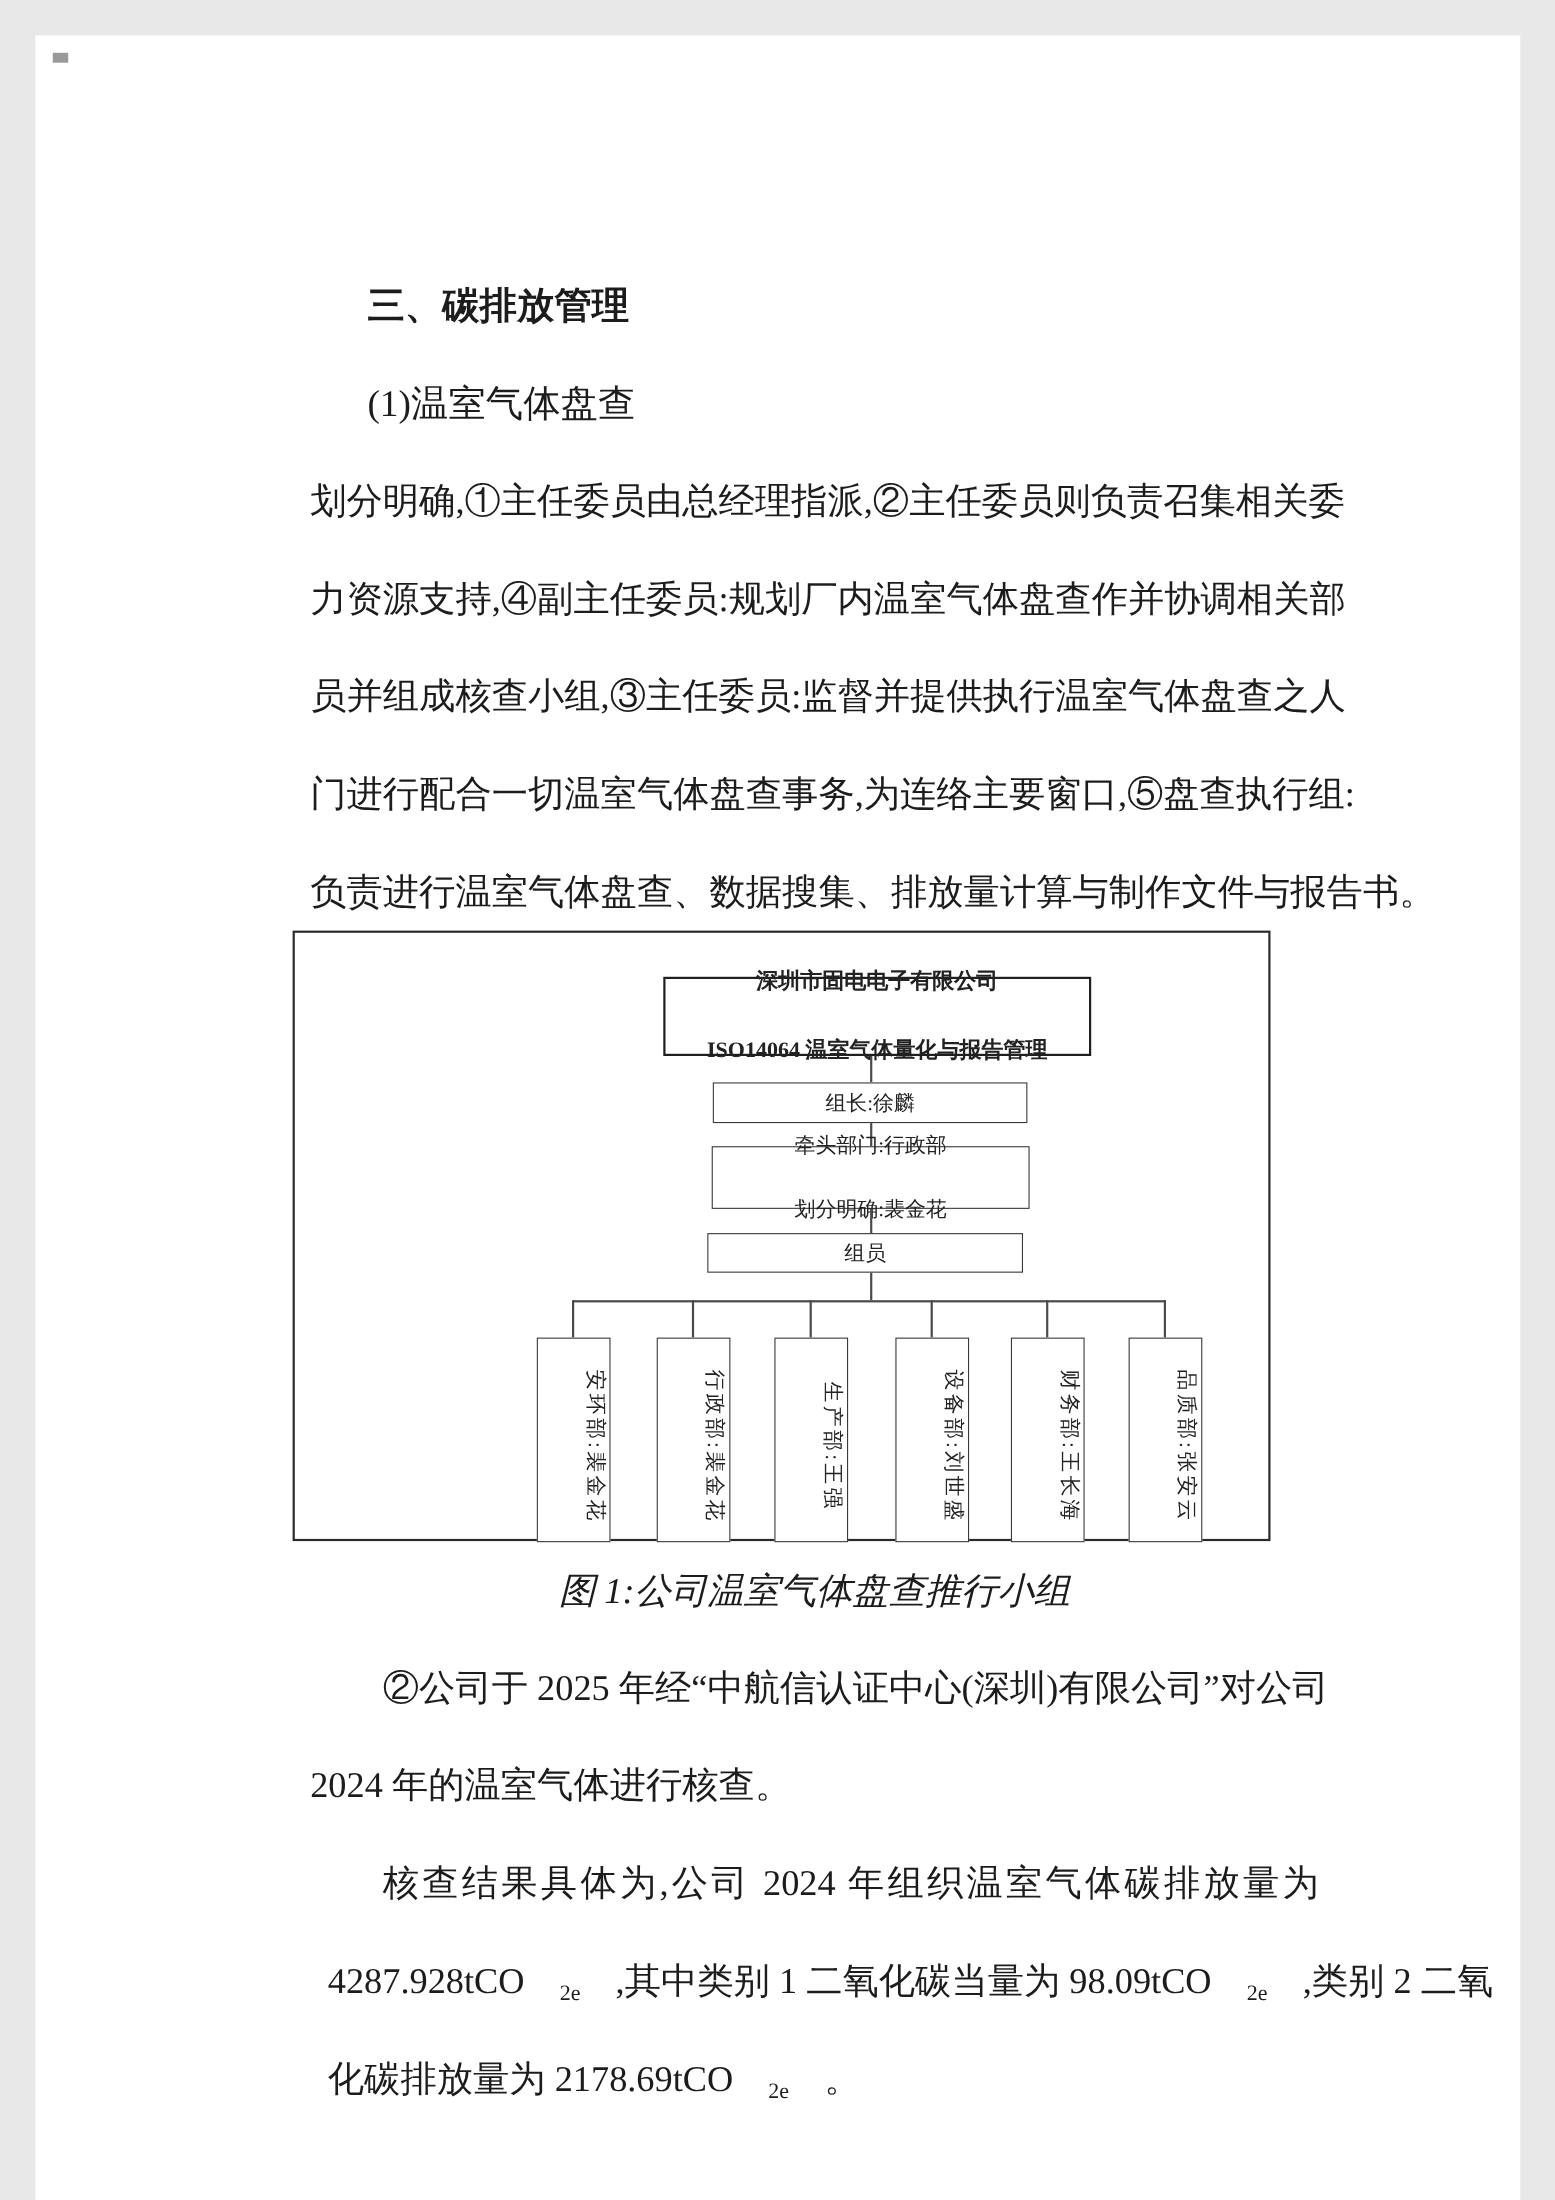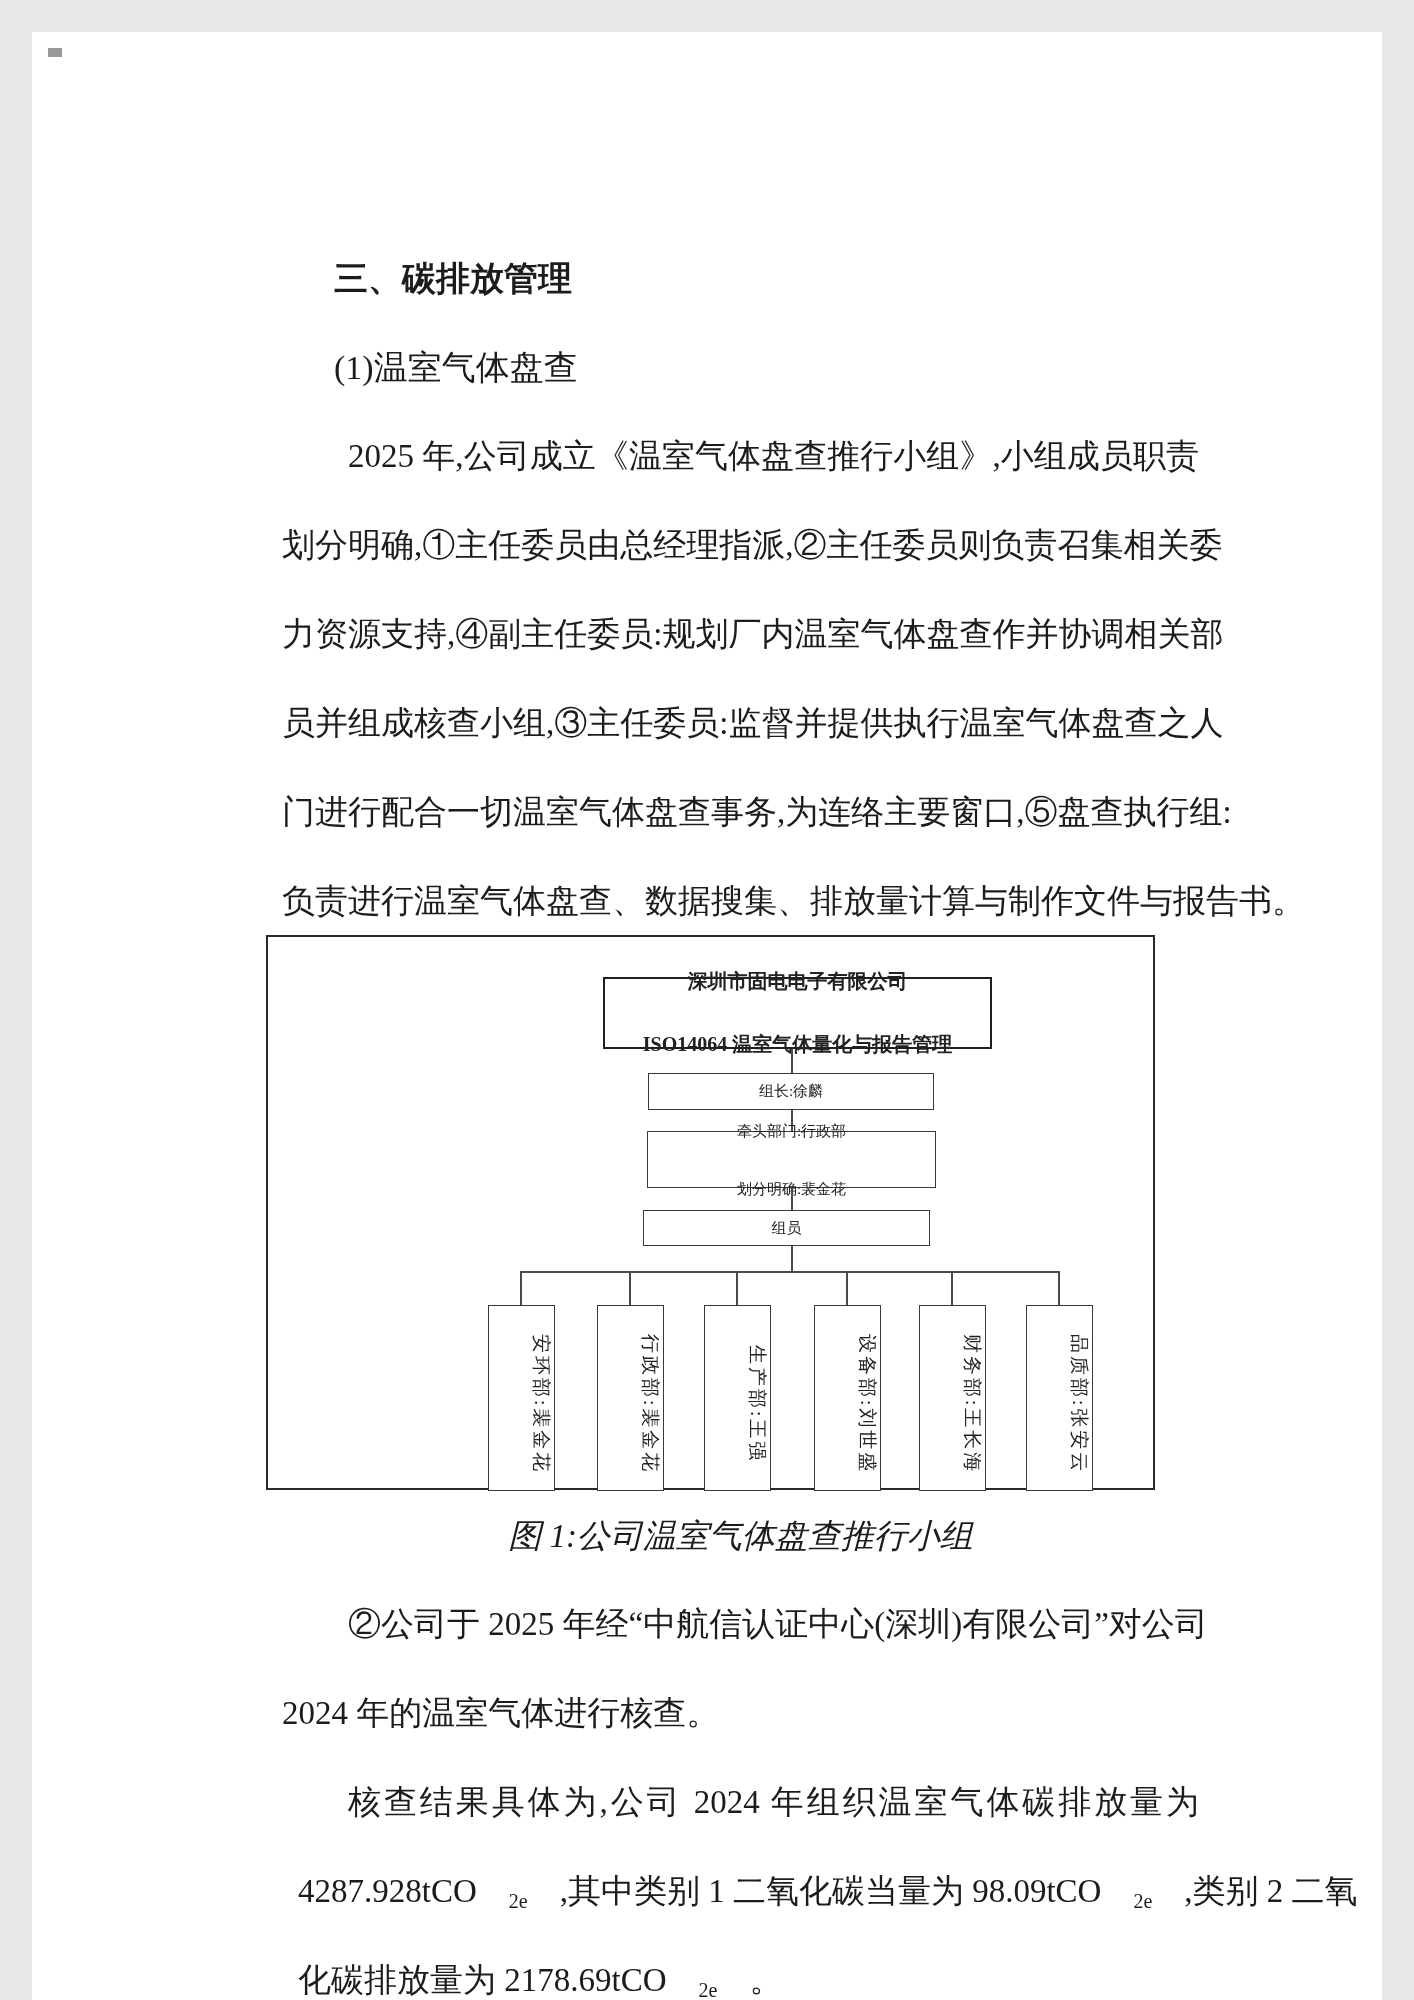--- a/index.html
+++ b/index.html
@@ -48,21 +48,21 @@
     width: 889px; height: 555px;
     border: 2px solid #2a2a2a;
     background: #fff;
   }
   .obox {
     position: absolute;
     border: 1.5px solid #3a3a3a;
     background: #fff;
     display: flex; flex-direction: column;
     align-items: center; justify-content: center;
-    font-size: 15px; color: #222;
+    font-size: 19px; color: #222;
     text-align: center;
   }
   .obox.root {
     left: 319px; top: 24px; width: 389px; height: 72px;
     border: 2.5px solid #1f1f1f;
     font-weight: bold; font-size: 20px;
   }
   .obox.root .rline { line-height: 31px; white-space: nowrap; }
   .obox.leader { left: 364px; top: 120px; width: 286px; height: 37px; font-weight: 500; }
   .obox.dept   { left: 363px; top: 178px; width: 289px; height: 57px; font-weight: 400; }
@@ -102,21 +102,20 @@
 <div class="page">
   <div class="scan-artifact"></div>
 
   <div class="content">
 
     <div class="doc-heading">三、碳排放管理</div>
 
     <div class="doc-subheading">(1)温室气体盘查</div>
 
     <div>
-      <div class="line indent">2025 年,公司成立《温室气体盘查推行小组》,小组成员职责</div>
       <div class="line">划分明确,①主任委员由总经理指派,②主任委员则负责召集相关委</div>
       <div class="line">力资源支持,④副主任委员:规划厂内温室气体盘查作并协调相关部</div>
       <div class="line">员并组成核查小组,③主任委员:监督并提供执行温室气体盘查之人</div>
       <div class="line">门进行配合一切温室气体盘查事务,为连络主要窗口,⑤盘查执行组:</div>
       <div class="line">负责进行温室气体盘查、数据搜集、排放量计算与制作文件与报告书。</div>
     </div>
 
     <div class="figure-frame">
       <div class="obox root">
         <div class="rline">深圳市固电电子有限公司</div>

